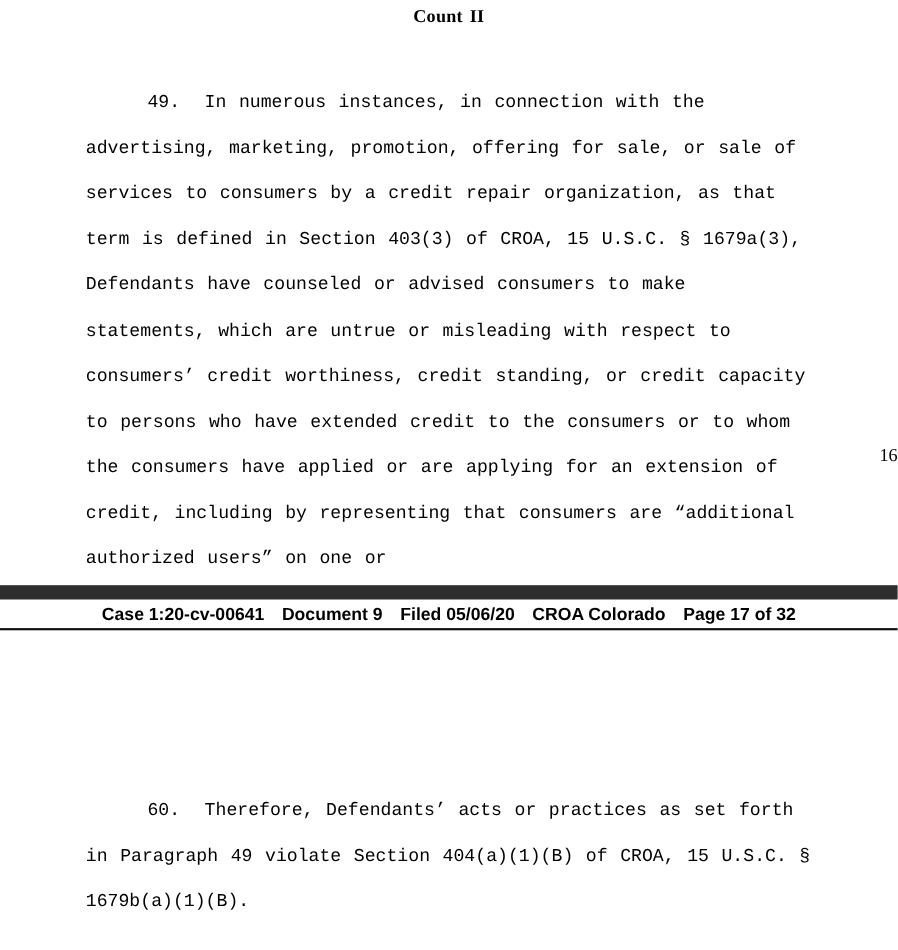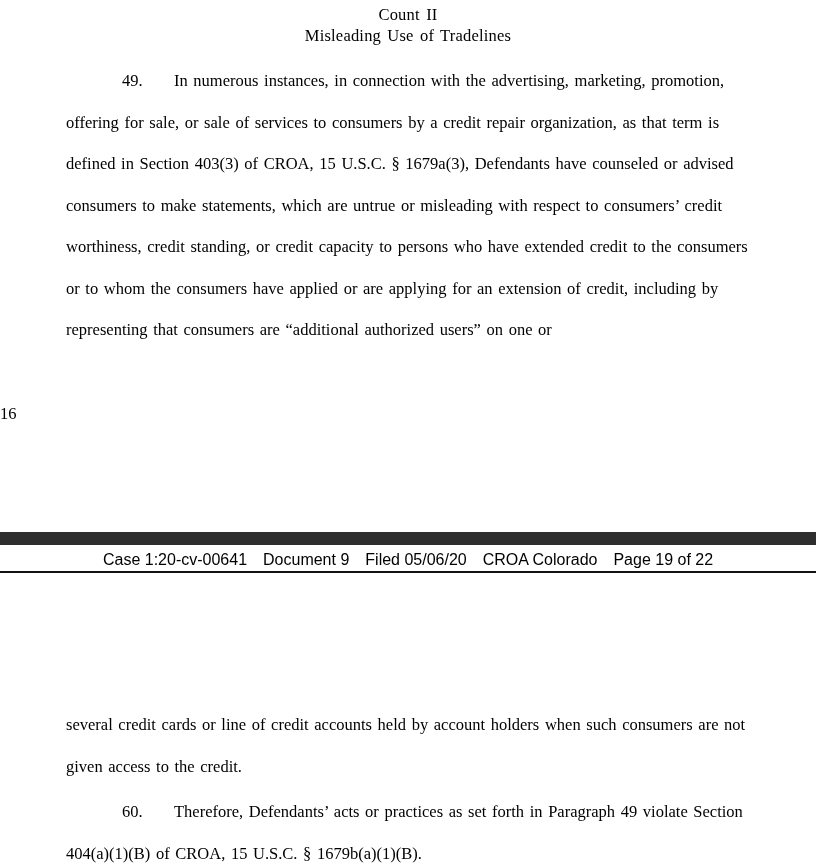--- a/index.html
+++ b/index.html
@@ -15,48 +15,48 @@
 
   
   .heading-block {
     position: absolute;
     top: 4px;
     left: 0;
     width: 816px;
     text-align: center;
   }
   .heading-line {
-    font-weight: normal;
+    font-weight: bold;
     font-size: 16.5px;
     line-height: 21px;
     letter-spacing: 0.2px;
     word-spacing: 2px;
   }
 
   .body-block {
     position: absolute;
     left: 62px;
     width: 694px;
     font-size: 16.5px;
     line-height: 41.5px;
     text-align: left;
     word-spacing: 1.5px;
   }
   #para49-block { top: 56px; }
 
-  .para { margin: 4px; }
+  .para { margin: 16px; font-family: Liberation Mono, monospace; }
   .para.indent { text-indent: 56px; }
   .para-num { display: inline-block; width: 52px; text-indent: 0; }
 
   .page-number {
     position: absolute;
     top: 404px;
     left: 0;
     width: 816px;
-    text-align: left;
+    text-align: right;
     font-size: 16.5px;
   }
 
   
   .separator-bar {
     position: absolute;
     top: 532px;
     left: 0;
     width: 816px;
     height: 13px;
@@ -70,54 +70,53 @@
     left: 0;
     width: 816px;
     display: flex;
     justify-content: center;
     align-items: center;
     gap: 16px;
     font-family: "Liberation Sans", sans-serif;
     font-size: 16px;
     height: 22px;
     white-space: nowrap;
+    font-weight: bold;
   }
   .stamp-rule {
     position: absolute;
     top: 571px;
     left: 0;
     width: 816px;
     height: 2px;
     background: #111111;
   }
 
   
   #page17-block { top: 700px; }
 </style>
 </head>
 <body>
 
 <div class="heading-block">
   <div class="heading-line">Count II</div>
-  <div class="heading-line">Misleading Use of Tradelines</div>
 </div>
 
 <div class="body-block" id="para49-block">
   <p class="para indent"><span class="para-num">49.</span><span>In numerous instances, in connection with the advertising, marketing, promotion, offering for sale, or sale of services to consumers by a credit repair organization, as that term is defined in Section 403(3) of CROA, 15 U.S.C. § 1679a(3), Defendants have counseled or advised consumers to make statements, which are untrue or misleading with respect to consumers’ credit worthiness, credit standing, or credit capacity to persons who have extended credit to the consumers or to whom the consumers have applied or are applying for an extension of credit, including by representing that consumers are “additional authorized users” on one or</span></p>
 </div>
 
 <div class="page-number">16</div>
 
 <div class="separator-bar"></div>
 
 <div class="stamp-row">
   <span>Case 1:20-cv-00641</span>
   <span>Document 9</span>
   <span>Filed 05/06/20</span>
   <span>CROA Colorado</span>
-  <span>Page 19 of 22</span>
+  <span>Page 17 of 32</span>
 </div>
 <div class="stamp-rule"></div>
 
 <div class="body-block" id="page17-block">
-  <p class="para">several credit cards or line of credit accounts held by account holders when such consumers are not given access to the credit.</p>
   <p class="para indent"><span class="para-num">60.</span><span>Therefore, Defendants’ acts or practices as set forth in Paragraph 49 violate Section 404(a)(1)(B) of CROA, 15 U.S.C. § 1679b(a)(1)(B).</span></p>
 </div>
 
 </body></html>

